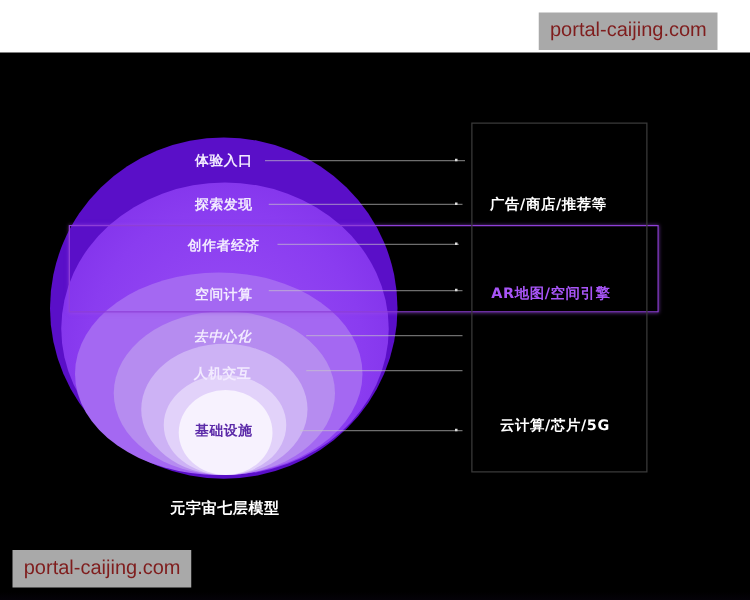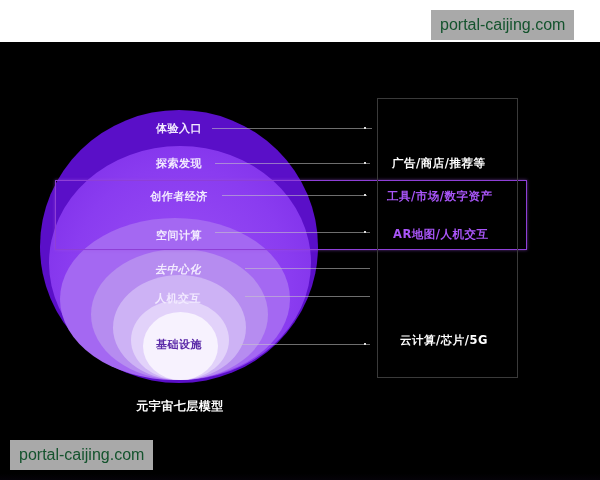--- a/index.html
+++ b/index.html
@@ -11,21 +11,21 @@
   .layer-label { position:absolute; font-size:11px; font-weight:bold; color:#f2eaff; white-space:nowrap;
                  transform:translateX(-50%); letter-spacing:0.5px; }
   .layer-label.dark { color:#5b2aa8; }
   .leader { position:absolute; height:1px; background:rgba(200,200,200,0.55); }
   .leader-dot { position:absolute; width:2px; height:2px; background:#ddd; }
   .gray-box { position:absolute; border:1px solid #3a3a3a; }
   .highlight-box { position:absolute; border:1.5px solid #8e3fd6; box-shadow:0 0 3px rgba(160,80,230,0.6); }
   .right-label { position:absolute; font-size:11.5px; font-weight:bold; color:#ffffff; white-space:nowrap; letter-spacing:0.5px; }
   .right-label.hl { color:#a855f7; }
   .caption { position:absolute; font-size:12px; font-weight:bold; color:#fff; white-space:nowrap; transform:translateX(-50%); letter-spacing:0.5px; }
-  .watermark { position:absolute; background:#a9a9a9; color:#14532d; font-family:"Liberation Sans", sans-serif;
+  .watermark { position:absolute; background:#a9a9a9; color:#7f1d1d; font-family:"Liberation Sans", sans-serif;
                font-size:16px; line-height:30px; padding:0 9px; height:30px; }
 </style>
 </head>
 <body>
 
 <div class="watermark" style="left:431px; top:10px;">portal-caijing.com</div>
 
 <div class="panel">
 
   <div class="ring" style="left:40px; top:68px; width:278px; height:273px; background:#5a0fc8;"></div>
@@ -55,20 +55,19 @@
 
   <div class="layer-label" style="left:179px; top:79px;">体验入口</div>
   <div class="layer-label" style="left:179px; top:114px;">探索发现</div>
   <div class="layer-label" style="left:179px; top:147px;">创作者经济</div>
   <div class="layer-label" style="left:179px; top:186px;">空间计算</div>
   <div class="layer-label" style="left:178px; top:220px;font-style:italic;">去中心化</div>
   <div class="layer-label" style="left:178px; top:249px;">人机交互</div>
   <div class="layer-label dark" style="left:179px; top:295px;">基础设施</div>
 
   <div class="right-label" style="left:392px; top:114px;">广告/商店/推荐等</div>
-  <div class="right-label hl" style="left:387px; top:147px;">工具/市场/数字资产</div>
-  <div class="right-label hl" style="left:393px; top:185px;">AR地图/人机交互</div>
+  <div class="right-label hl" style="left:393px; top:185px;">AR地图/空间引擎</div>
   <div class="right-label" style="left:400px; top:291px;">云计算/芯片/5G</div>
 
   <div class="caption" style="left:180px; top:356px;">元宇宙七层模型</div>
 </div>
 
 <div class="watermark" style="left:10px; top:440px;">portal-caijing.com</div>
 
 </body></html>

